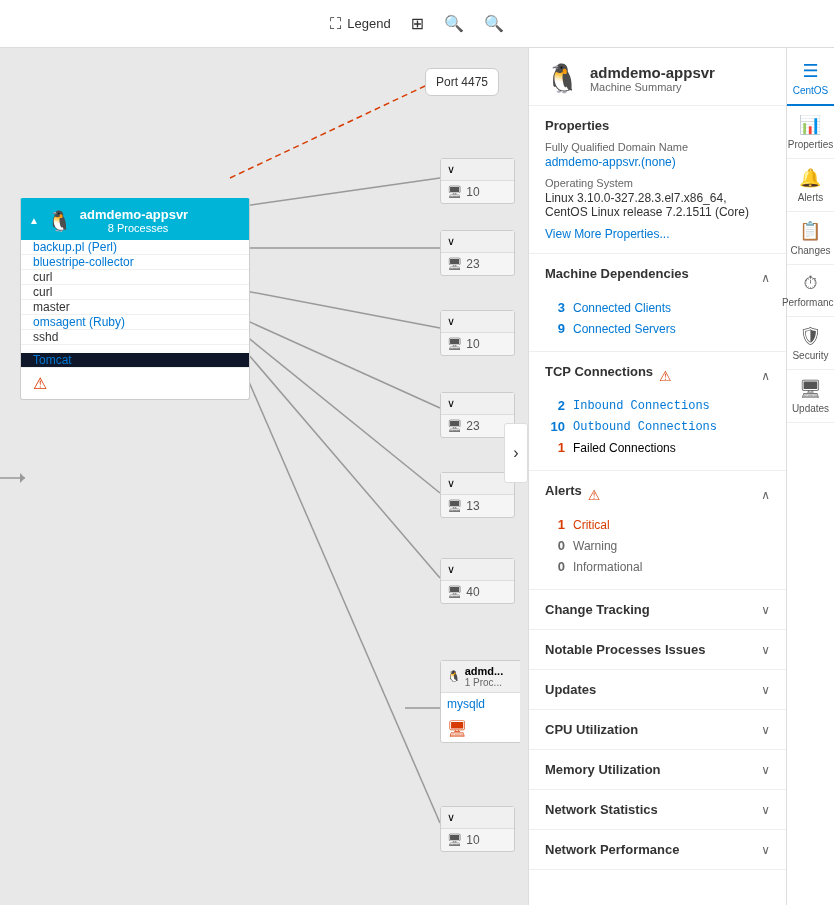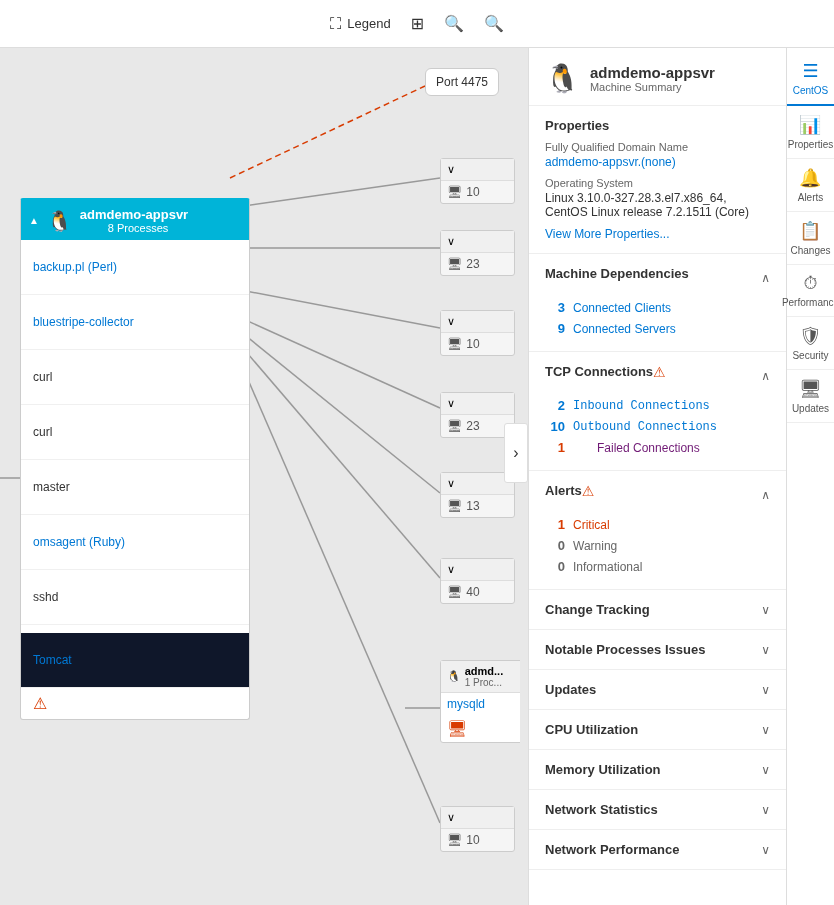--- a/index.html
+++ b/index.html
@@ -53,21 +53,21 @@
       align-items: center;
       gap: 8px;
       font-size: 13px;
       font-weight: 600;
       cursor: pointer;
     }
     .node-header .collapse-icon { font-size: 10px; }
     .node-subtitle { font-size: 11px; font-weight: normal; padding-left: 28px; }
     .node-process-list { list-style: none; }
     .node-process-list li {
-      padding: 20px 12px;
+      padding: 0 12px;
       border-bottom: 1px solid #f0f0f0;
       color: #0078d4;
       font-size: 12px;
       cursor: pointer;
     }
     .node-process-list li.active { background: #0f172a; margin-top: 8px; }
     .node-process-list li.plain { color: #333; }
     .node-warning {
       padding: 6px 12px;
       color: #d83b01;
@@ -140,31 +140,31 @@
     
     .dep-row { display: flex; align-items: center; gap: 8px; padding: 3px 0; }
     .dep-count { font-size: 13px; font-weight: 600; color: #0078d4; width: 20px; text-align: right; }
     .dep-label { font-size: 12px; color: #0078d4; }
 
     
     .section-header-row {
       display: flex; align-items: center; justify-content: space-between;
       margin-bottom: 8px;
     }
-    .section-title-row { display: flex; align-items: flex-start; }
+    .section-title-row { display: flex; align-items: center; gap: 6px; }
     .alert-badge { color: #d83b01; font-size: 14px; }
     .collapse-btn { color: #666; font-size: 12px; cursor: pointer; }
 
     .conn-row { display: flex; align-items: center; gap: 8px; padding: 3px 0; }
     .conn-count { font-size: 13px; font-weight: 600; width: 20px; text-align: right; }
     .conn-count.blue { color: #0078d4; }
     .conn-count.red { color: #d83b01; }
     .conn-label { font-size: 12px; }
     .conn-label.blue { color: #0078d4; font-family: Liberation Mono, monospace; }
-    .conn-label.red { color: #701a75; margin-left: 24px; }
+    .conn-label.red { color: #000000; }
 
     
     .alert-row { display: flex; align-items: center; gap: 8px; padding: 3px 0; }
     .alert-count { font-size: 13px; font-weight: 600; width: 20px; text-align: right; }
     .alert-count.red { color: #d83b01; }
     .alert-count.gray { color: #666; }
     .alert-label.red { color: #d83b01; font-size: 12px; }
     .alert-label.gray { color: #666; font-size: 12px; }
 
     

